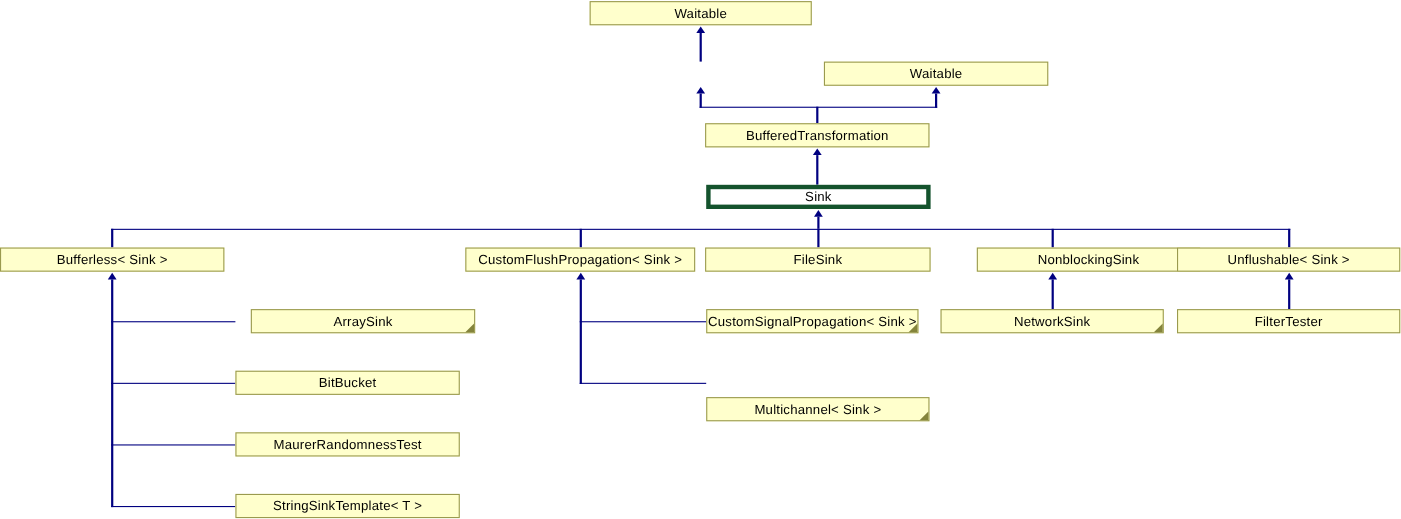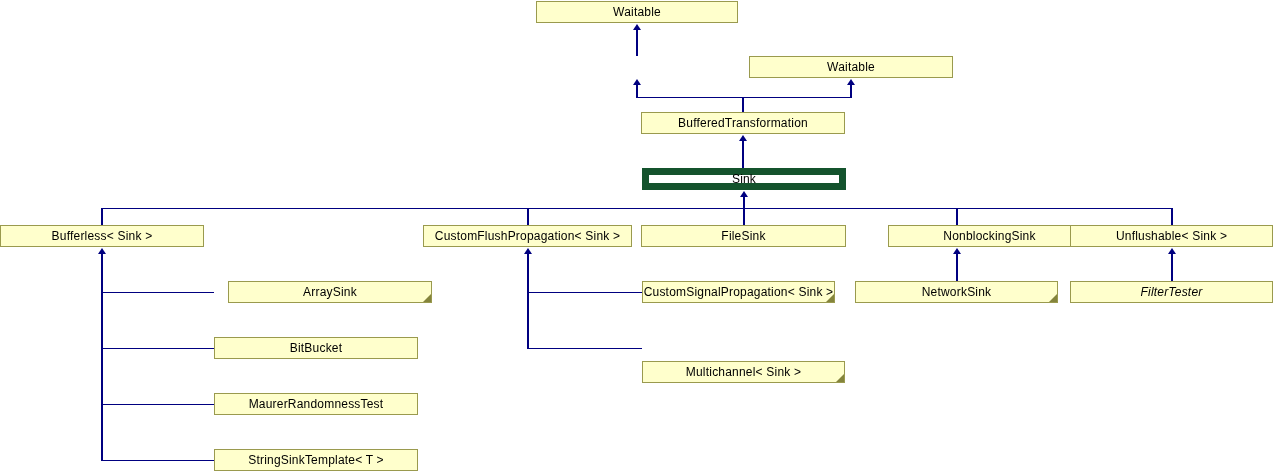--- a/index.html
+++ b/index.html
@@ -19,21 +19,21 @@
     display: flex;
     align-items: center;
     justify-content: center;
     font-size: 12px;
     color: #000000;
     letter-spacing: 0.2px;
     white-space: nowrap;
   }
   .node.current {
     background: #ffffff;
-    border: 7px solid #14532d;
+    border: 4px solid #14532d;
   }
   .fold {
     position: absolute;
     right: 0;
     bottom: 0;
     width: 0;
     height: 0;
     border-bottom: 8px solid #84843c;
     border-left: 8px solid transparent;
   }
@@ -118,21 +118,21 @@
       <div class="fold"></div>
     </div>
     <div class="node" style="left: 642px; top: 281px; width: 193px; height: 22px;">
       <span>CustomSignalPropagation&lt; Sink &gt;</span>
       <div class="fold"></div>
     </div>
     <div class="node" style="left: 855px; top: 281px; width: 203px; height: 22px;">
       <span>NetworkSink</span>
       <div class="fold"></div>
     </div>
-    <div class="node" style="left: 1070px; top: 281px; width: 203px; height: 22px; font-style: italic;">
+    <div class="node" style="left: 1070px; top: 281px; width: 203px; height: 22px;">
       <span>FilterTester</span>
     </div>
     <div class="node" style="left: 214px; top: 337px; width: 204px; height: 22px;">
       <span>BitBucket</span>
     </div>
     <div class="node" style="left: 642px; top: 337px; width: 203px; height: 22px; margin-top: 24px;">
       <span>Multichannel&lt; Sink &gt;</span>
       <div class="fold"></div>
     </div>
     <div class="node" style="left: 214px; top: 393px; width: 204px; height: 22px;">

